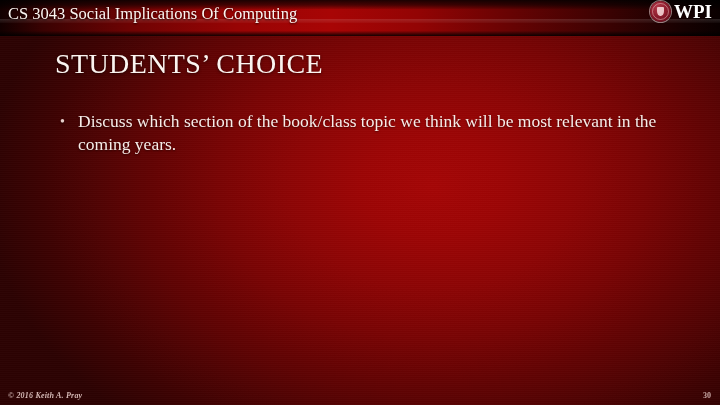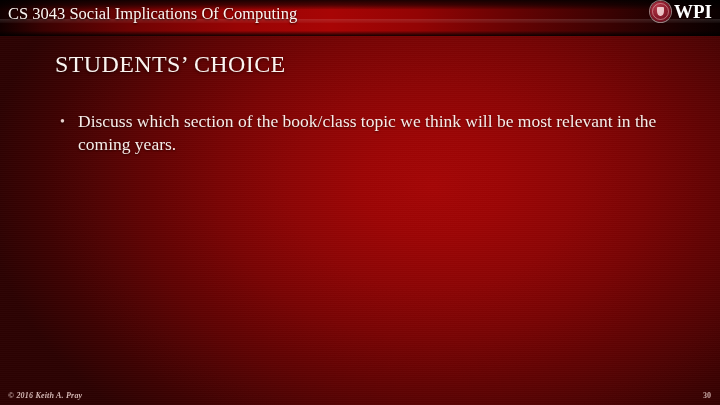--- a/index.html
+++ b/index.html
@@ -151,21 +151,21 @@
     color: #ffffff;
     line-height: 21px;
     text-shadow: 0 1px 2px rgba(0,0,0,0.6);
   }
 
   
   .slide-title {
     position: absolute;
     left: 55px;
     top: 48px;
-    font-size: 24px;
+    font-size: 28px;
     line-height: 32px;
     color: #fbf4f0;
     letter-spacing: 0.4px;
     text-shadow: 0 1px 3px rgba(0,0,0,0.55);
     white-space: nowrap;
   }
 
   
   .body-list {
     position: absolute;

